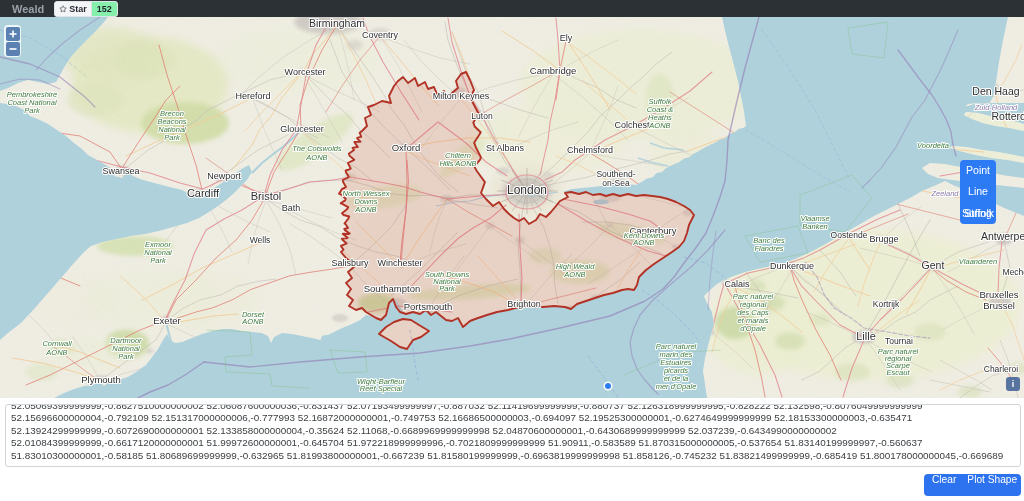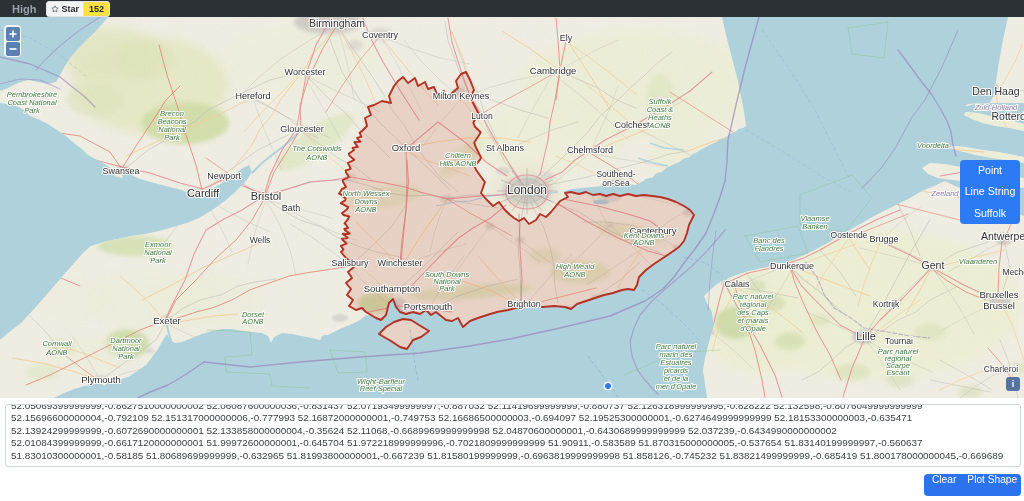--- a/index.html
+++ b/index.html
@@ -1,26 +1,26 @@
 <!DOCTYPE html>
 <html><head><meta charset="utf-8">
 <style>
 html,body{margin:0;padding:0;background:#fff;font-family:"Liberation Sans",sans-serif;}
 .page{position:relative;width:1024px;height:501px;overflow:hidden;}
 .hdr{position:absolute;top:0;left:0;width:1024px;height:17px;background:#2c3136;display:flex;align-items:center;z-index:5;}
 .ttl{color:#fbfbfb;font-size:11.6px;font-weight:700;margin-left:8px;letter-spacing:-0.25px;}
 .code{color:#99a1a8;font-size:11px;margin-left:12px;font-weight:600;}
 .gh{display:flex;margin-left:10px;height:14px;border-radius:3px;overflow:hidden;border:1px solid #e0e3e8;font-size:9px;font-weight:700;color:#24292f;background:#fff;}
 .gh .l{background:#f3f4f6;display:flex;align-items:center;padding:0 4px;border-right:1px solid #dde0e4;}
-.gh .r{background:#fde047;display:flex;align-items:center;padding:0 5px;}
+.gh .r{background:#86efac;display:flex;align-items:center;padding:0 5px;}
 .map{position:absolute;top:17px;left:0;width:1024px;height:381px;background:#afd1dc;}
 .zoomctl{position:absolute;left:4px;top:25px;width:17px;height:32px;background:rgba(255,255,255,0.8);border-radius:4px;z-index:4;}
 .zbtn{position:absolute;left:1.5px;width:14px;height:14px;background:#5b80b2;border-radius:2px;}
 .zbtn svg{display:block;margin:3px auto 0;}
-.ptbtns{position:absolute;left:960px;top:160px;width:60px;height:64px;background:#2d7bf4;border-radius:4px;color:#fff;font-size:10.6px;text-align:center;z-index:4;}
+.ptbtns{position:absolute;left:960px;top:160px;width:36px;height:64px;background:#2d7bf4;border-radius:4px;color:#fff;font-size:10.6px;text-align:center;z-index:4;}
 .ptbtns div{height:21.3px;line-height:21.3px;}
 .ibtn{position:absolute;left:1006px;top:377px;width:14px;height:14px;background:#56749f;border-radius:3px;color:#fff;font-size:9px;font-weight:700;text-align:center;line-height:14px;z-index:4;}
 .wkt{position:absolute;top:404px;left:5px;width:1004px;height:57px;border:1px solid #cfd4d9;border-radius:3px;padding:2px 5px;font-size:9.9px;line-height:12.4px;color:#3c4043;overflow:hidden;white-space:nowrap;}
 .btns{position:absolute;top:474px;left:924px;width:97px;height:22px;background:#2d72ef;border-radius:4px;color:#fff;font-size:10.2px;display:flex;white-space:nowrap;overflow:hidden;}
 .btns .c{margin-left:8px;}
 .btns .p{margin-left:11px;}
 </style></head><body>
 <div class="page">
 <svg class="map" viewBox="0 17 1024 381">
       <defs>
@@ -501,21 +501,21 @@
       <text x="676" y="349" text-anchor="middle" style="font-family:'Liberation Sans',sans-serif;font-size:7.5px;font-style:italic;" fill="#3d7a3d" stroke="#ffffff" stroke-width="2" paint-order="stroke" stroke-linejoin="round">Parc naturel</text>
       <text x="676" y="357" text-anchor="middle" style="font-family:'Liberation Sans',sans-serif;font-size:7.5px;font-style:italic;" fill="#3d7a3d" stroke="#ffffff" stroke-width="2" paint-order="stroke" stroke-linejoin="round">marin des</text>
       <text x="676" y="365" text-anchor="middle" style="font-family:'Liberation Sans',sans-serif;font-size:7.5px;font-style:italic;" fill="#3d7a3d" stroke="#ffffff" stroke-width="2" paint-order="stroke" stroke-linejoin="round">Estuaires</text>
       <text x="676" y="373" text-anchor="middle" style="font-family:'Liberation Sans',sans-serif;font-size:7.5px;font-style:italic;" fill="#3d7a3d" stroke="#ffffff" stroke-width="2" paint-order="stroke" stroke-linejoin="round">picards</text>
       <text x="676" y="381" text-anchor="middle" style="font-family:'Liberation Sans',sans-serif;font-size:7.5px;font-style:italic;" fill="#3d7a3d" stroke="#ffffff" stroke-width="2" paint-order="stroke" stroke-linejoin="round">et de la</text>
       <text x="676" y="389" text-anchor="middle" style="font-family:'Liberation Sans',sans-serif;font-size:7.5px;font-style:italic;" fill="#3d7a3d" stroke="#ffffff" stroke-width="2" paint-order="stroke" stroke-linejoin="round">mer d'Opale</text>
       <text x="996" y="110" text-anchor="middle" style="font-family:'Liberation Sans',sans-serif;font-size:7.5px;font-style:italic;" fill="#8a7aa8" stroke="#ffffff" stroke-width="2" paint-order="stroke" stroke-linejoin="round">Zuid-Holland</text>
       <text x="945" y="196" text-anchor="middle" style="font-family:'Liberation Sans',sans-serif;font-size:7.5px;font-style:italic;" fill="#8a7aa8" stroke="#ffffff" stroke-width="2" paint-order="stroke" stroke-linejoin="round">Zeeland</text>
     </svg>
 <div class="hdr">
-  <span class="code">High</span>
+  <span class="code">Weald</span>
   <span class="gh">
         <span class="l"><svg width="8" height="8" viewBox="0 0 16 16" style="margin-right:2px">
             <path fill="none" stroke="#57606a" stroke-width="1.5" d="M8 1.5l2 4.1 4.5.6-3.3 3.1.8 4.4L8 11.6l-4 2.1.8-4.4L1.5 6.2l4.5-.6z"></path>
           </svg>Star</span>
         <span class="r">152</span>
       </span>
 </div>
 <div class="zoomctl">
   <div class="zbtn" style="top:1.5px">
         <svg width="8" height="8" viewBox="0 0 8 8">

